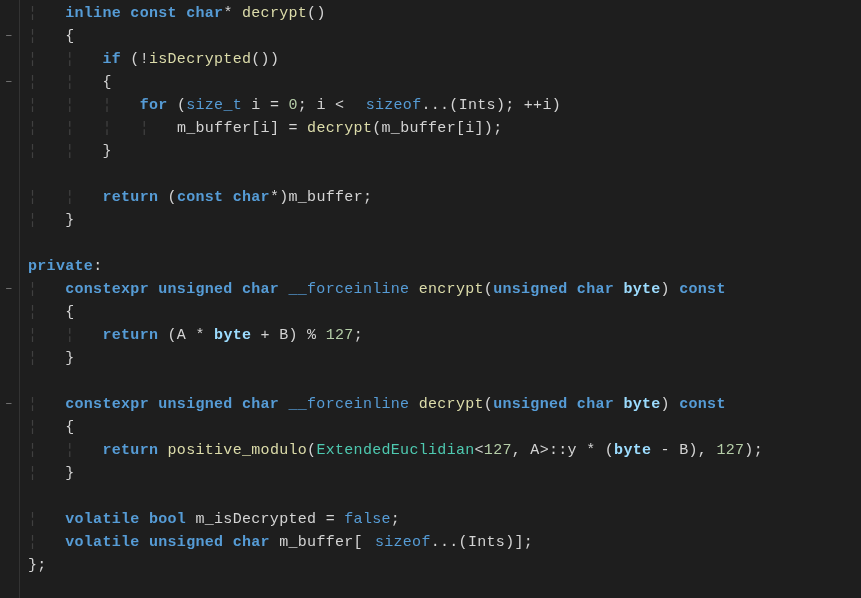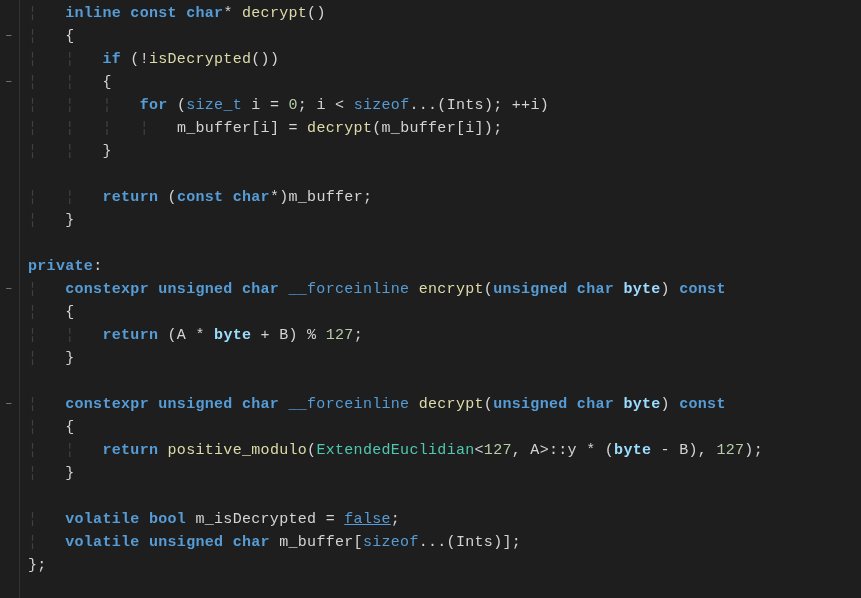--- a/index.html
+++ b/index.html
@@ -41,22 +41,22 @@
   .indent-guide { color: #404040; }
   
   .kw   { color: #569cd6; font-weight: bold; } 
   .type { color: #569cd6; } 
   .fn   { color: #dcdcaa; margin-top: 32px; } 
   .num  { color: #b5cea8; }
   .punc { color: #d4d4d4; }
   .ident{ color: #d4d4d4; }
   .param{ color: #9cdcfe; font-weight: bold; }
   .tmpl { color: #4ec9b0; } 
-  .false{ color: #569cd6; text-decoration: underline; }
-  .szof { color: #569cd6; }
+  .false{ color: #569cd6; }
+  .szof { color: #569cd6; margin-left: 12px; }
 </style>
 </head>
 <body>
 
 <div class="gutter" id="gutter">
     <div class="fold" style="top: 30px;">−</div>
     <div class="fold" style="top: 76px;">−</div>
     <div class="fold" style="top: 283px;">−</div>
     <div class="fold" style="top: 398px;">−</div>
   </div>

